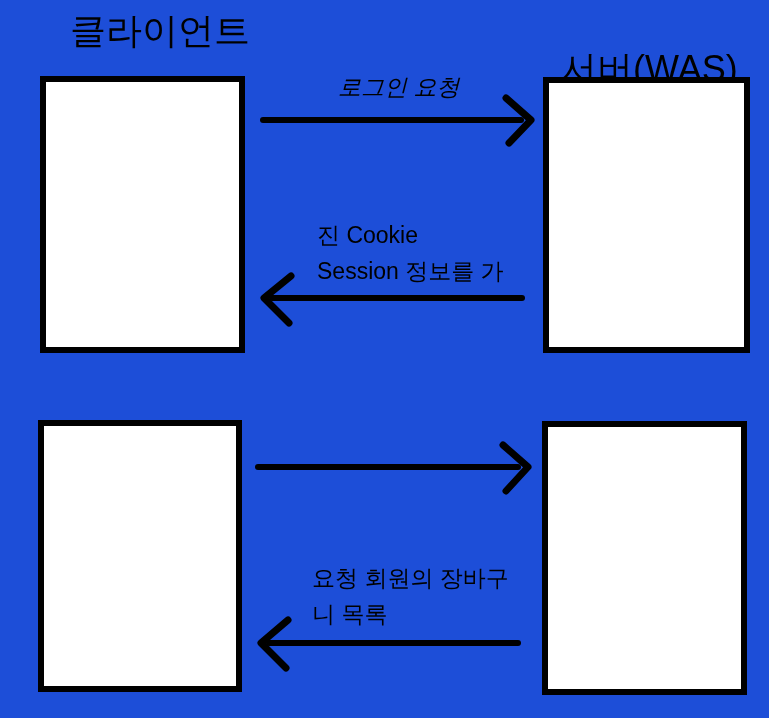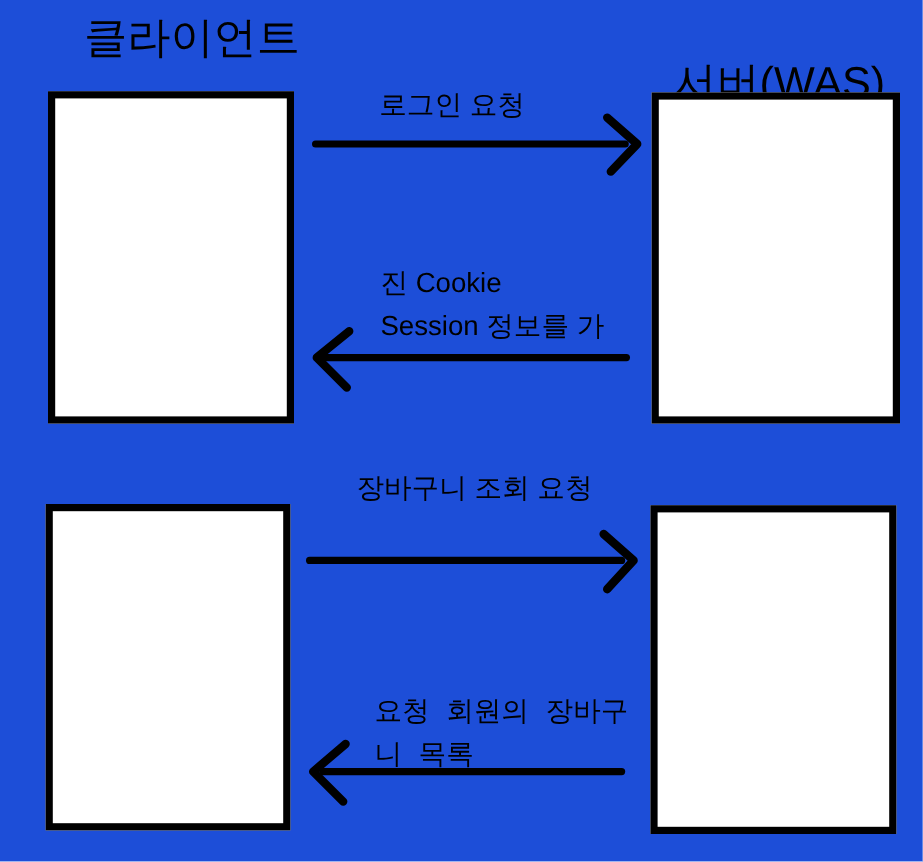--- a/index.html
+++ b/index.html
@@ -55,24 +55,24 @@
   .arrow-layer .head  { stroke-width: 7; }
 
   .msg {
     position: absolute;
     font-size: 23px;
     line-height: 36px;
     white-space: nowrap;
     color: #000000;
   }
   .msg span { display: block; }
-  .msg-login        { left: 316px; top: 69px;  }
+  .msg-login        { left: 338px; top: 69px; font-style: italic;  }
   .msg-session      { left: 317px; top: 217px; }
   .msg-cart-request { left: 297px; top: 388px; }
-  .msg-cart-list    { left: 312px; top: 576px; font-family: Liberation Mono, monospace; }
+  .msg-cart-list    { left: 312px; top: 560px; }
 </style>
 </head>
 <body>
 
 <div class="canvas">
 
   <div class="heading heading-client">클라이언트</div>
   <div class="heading heading-server">서버(WAS)</div>
 
   <div class="actor-box box-client-top"></div>
@@ -102,21 +102,20 @@
   <div class="msg msg-login">
     <span>로그인 요청</span>
   </div>
 
   <div class="msg msg-session">
     <span>진 Cookie</span>
     <span>Session 정보를 가</span>
   </div>
 
   <div class="msg msg-cart-request">
-    <span>장바구니 조회 요청</span>
   </div>
 
   <div class="msg msg-cart-list">
     <span>요청 회원의 장바구</span>
     <span>니 목록</span>
   </div>
 
 </div>
 
 </body></html>

